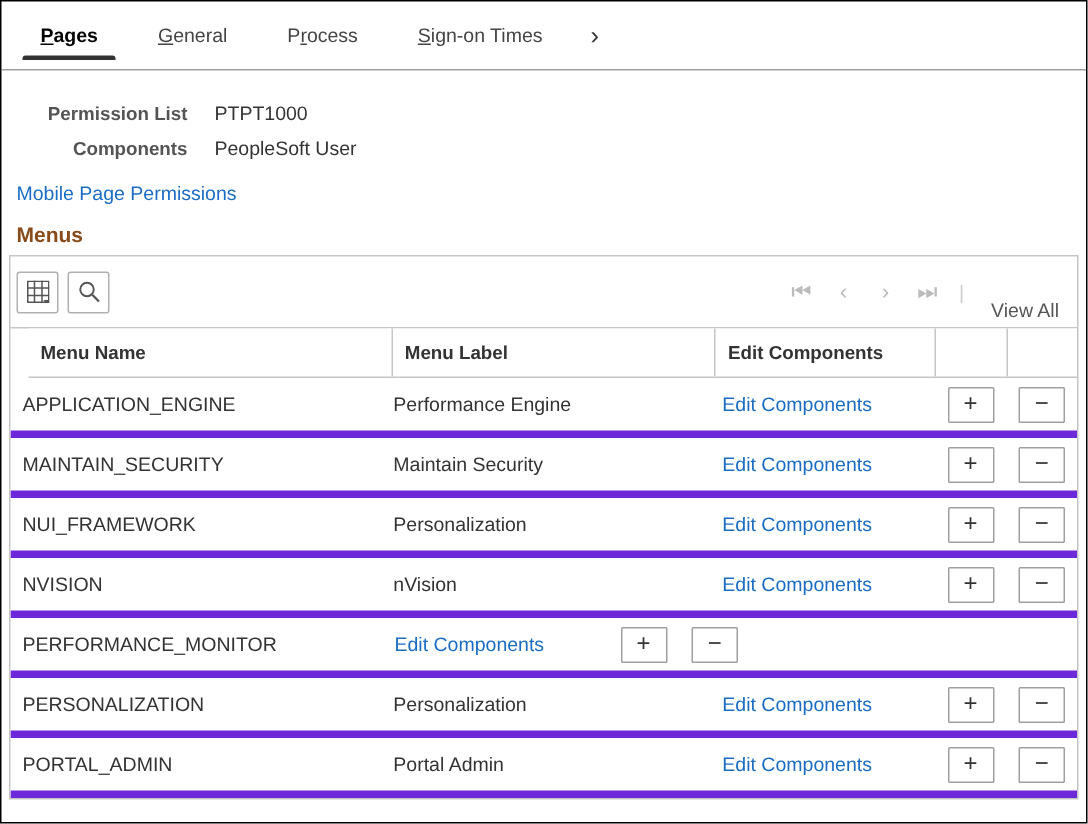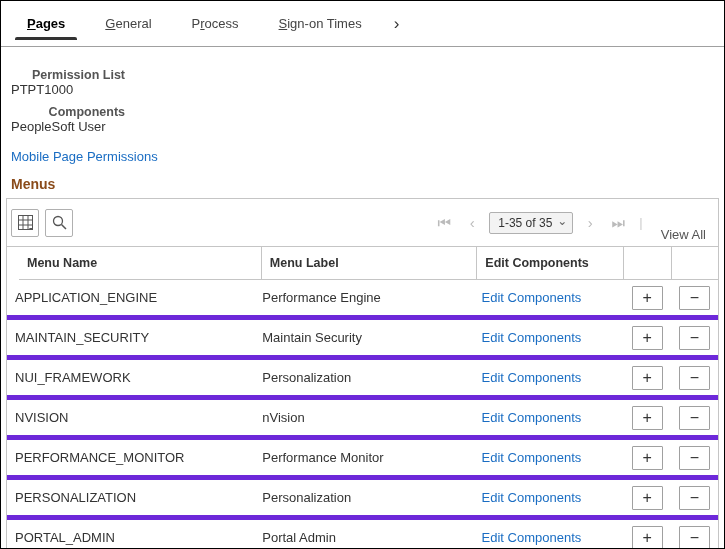--- a/index.html
+++ b/index.html
@@ -52,23 +52,22 @@
       padding: 4px 10px;
       color: #333;
       cursor: pointer;
       font-size: 17px;
     }
     .info-block {
       padding: 17px 10px 5px 10px;
     }
     .info-row {
       display: flex;
-      align-items: flex-start;
+      align-items: flex-end;
       padding: 4px 0;
-      flex-direction: column;
     }
     .info-label {
       width: 132px;
       text-align: right;
       padding-right: 18px;
       font-weight: bold;
       color: #545454;
       font-size: 12.5px;
     }
     .info-value {
@@ -242,21 +241,20 @@
     </div>
     <div class="toolbar-btn">
       <svg width="15" height="15" viewBox="0 0 15 15">
         <circle cx="6" cy="6" r="4.5" fill="none" stroke="#555" stroke-width="1.3"></circle>
         <line x1="9.5" y1="9.5" x2="14" y2="14" stroke="#555" stroke-width="1.5"></line>
       </svg>
     </div>
     <div class="toolbar-spacer"></div>
     <div class="nav-arrow">⏮</div>
     <div class="nav-arrow">‹</div>
-    <div class="range-select">1-35 of 35</div>
     <div class="nav-arrow">›</div>
     <div class="nav-arrow">⏭</div>
     <div class="divider">|</div>
     <div class="view-all">View All</div>
   </div>
 
   <div class="grid-header">
     <div class="col-name">Menu Name</div>
     <div class="col-label">Menu Label</div>
     <div class="col-edit">Edit Components</div>
@@ -320,21 +318,20 @@
           </div>
         </div>
         <div class="col-del">
           <div class="row-btn">
             <span>−</span>
           </div>
         </div>
       </div>
       <div class="grid-row">
         <div class="col-name">PERFORMANCE_MONITOR</div>
-        <div class="col-label">Performance Monitor</div>
         <div class="col-edit"><span class="cell-link">Edit Components</span></div>
         <div class="col-add">
           <div class="row-btn">
             <span>+</span>
           </div>
         </div>
         <div class="col-del">
           <div class="row-btn">
             <span>−</span>
           </div>

